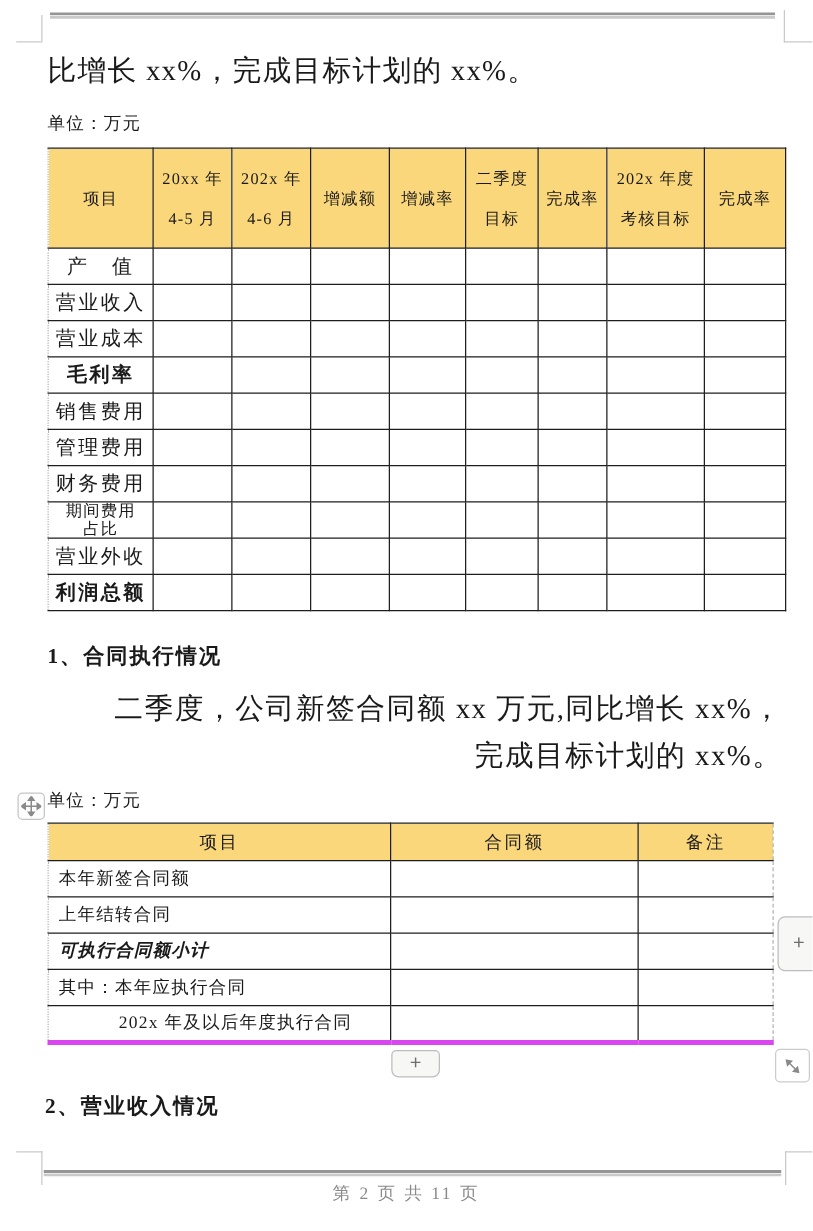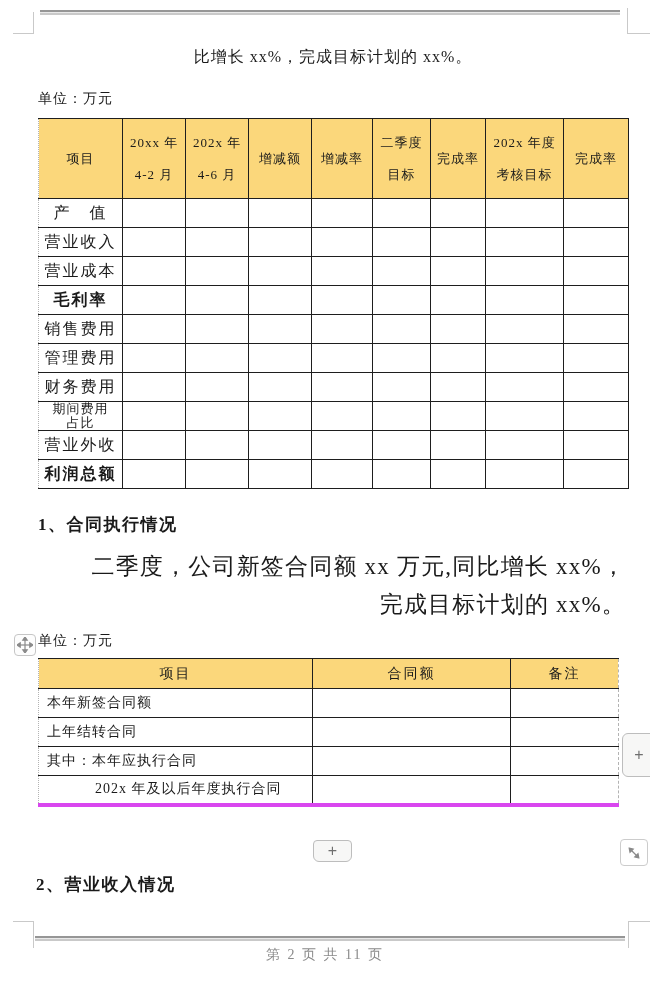--- a/index.html
+++ b/index.html
@@ -7,21 +7,21 @@
     width:650px;height:985px;position:relative;overflow:hidden;
     background:#ffffff;color:#1a1a1a;
     font-family:"Liberation Serif","DejaVu Serif",serif;
   }
   
   .gap-bar{position:absolute;height:5px;
     background:linear-gradient(#969696 0 45%, #e9e9e9 45% 60%, #c9c9c9 60% 100%);}
   
   .crop{position:absolute;background:#c9c9c9;}
 
-  .doc-text{position:absolute;font-size:16px;letter-spacing:1px;line-height:26px;text-align:center;}
+  .doc-text{position:absolute;font-size:23px;letter-spacing:1px;line-height:26px;}
   .unit-label{position:absolute;font-size:14px;text-align:left;letter-spacing:1px;}
   .heading{position:absolute;font-size:17px;font-weight:bold;letter-spacing:1.5px;line-height:26px;}
   .para{position:absolute;font-size:23px;letter-spacing:1.2px;line-height:38px;text-indent:2em;text-align:right;}
 
   table{position:absolute;border-collapse:collapse;table-layout:fixed;}
   th,td{border:1px solid #1e1e1e;padding:0;overflow:hidden;}
   tr>*:first-child{border-left:1px dotted #b3b3b3;}
 
   #table1{left:38px;top:118px;width:590px;}
   #table1 thead th{
@@ -94,21 +94,21 @@
       <col style="width:61px">
       <col style="width:58px">
     <col style="width:55px">
       <col style="width:78px">
       <col style="width:65px">
   </colgroup>
   <thead>
     <tr>
       <th>项目</th>
       <th>20xx 年
-4-2 月</th>
+4-5 月</th>
       <th>202x 年
 4-6 月</th>
       <th>增减额</th>
       <th>增减率</th>
       <th>二季度
 目标</th>
       <th>完成率</th>
       <th>202x 年度
 考核目标</th>
       <th>完成率</th>
@@ -264,20 +264,25 @@
     <tr>
       <th>本年新签合同额</th>
       <td></td>
         <td></td>
     </tr>
     <tr>
       <th>上年结转合同</th>
       <td></td>
         <td></td>
     </tr>
+    <tr class="bold-italic">
+      <th>可执行合同额小计</th>
+      <td></td>
+        <td></td>
+    </tr>
     <tr>
       <th>其中：本年应执行合同</th>
       <td></td>
         <td></td>
     </tr>
     <tr class="indent">
       <th>202x 年及以后年度执行合同</th>
       <td></td>
         <td></td>
     </tr>

